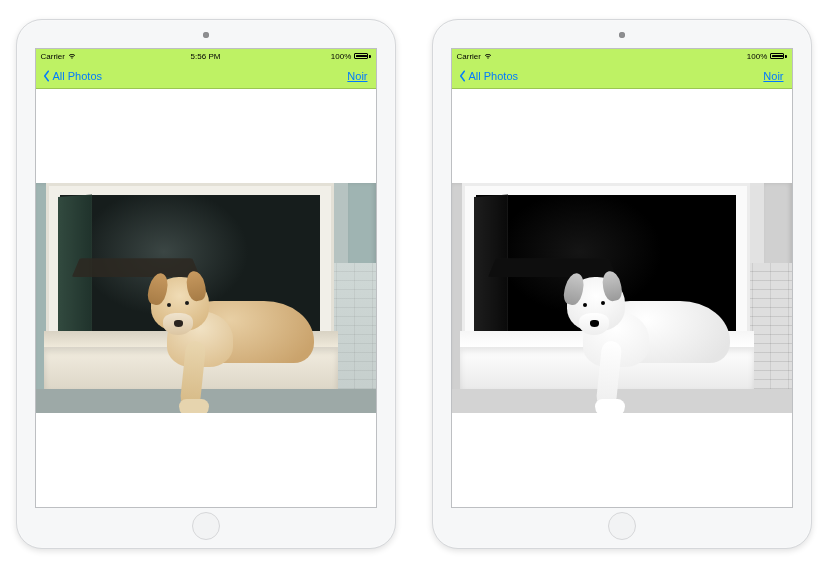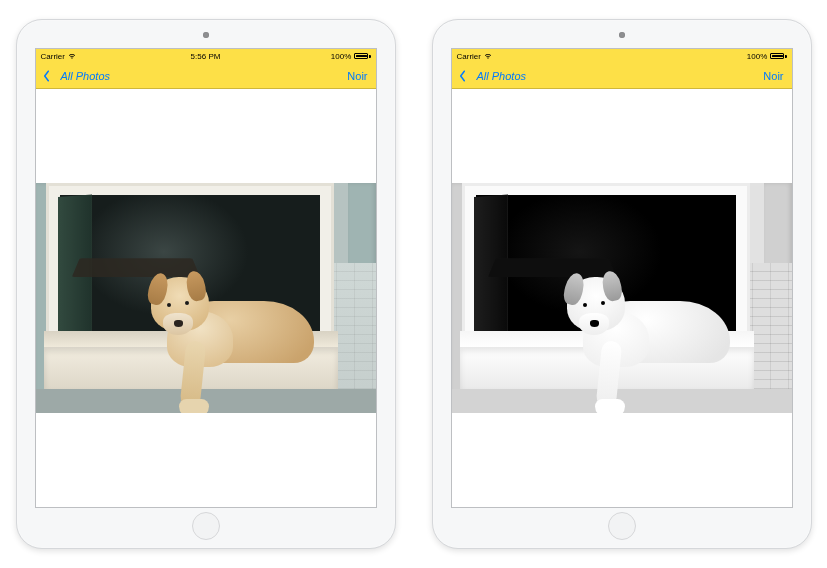--- a/index.html
+++ b/index.html
@@ -42,21 +42,21 @@
     left: 50%;
     transform: translateX(-50%);
     width: 28px;
     height: 28px;
     border: 1.5px solid #d6d7d9;
     border-radius: 50%;
     background: #f2f3f4;
   }
   .screen {
     flex: 1;
-    background: #fde047;
+    background: #bef264;
     border: 1px solid #bdbfc2;
     display: flex;
     flex-direction: column;
     overflow: hidden;
   }
   .status-bar {
     height: 14px;
     font-size: 8px;
     color: #000;
     display: flex;
@@ -79,23 +79,23 @@
   .nav-bar {
     height: 26px;
     border-bottom: 0.5px solid rgba(0,0,0,0.18);
     display: flex;
     align-items: center;
     justify-content: space-between;
     padding: 0 6px;
     font-size: 11px;
     color: #007aff;
   }
-  .nav-back { display: flex; align-items: flex-start; gap: 10px; cursor: pointer; font-style: italic; }
+  .nav-back { display: flex; align-items: flex-start; gap: 2px; cursor: pointer; }
   .nav-back svg { width: 9px; height: 12px; display: block; }
-  .nav-right { cursor: pointer; padding-right: 2px; }
+  .nav-right { cursor: pointer; padding-right: 2px; text-decoration: underline; }
   .content {
     flex: 1;
     display: flex;
     align-items: center;
     justify-content: center;
     background: #fff;
   }
   .photo {
     width: 100%;
     height: 230px;

